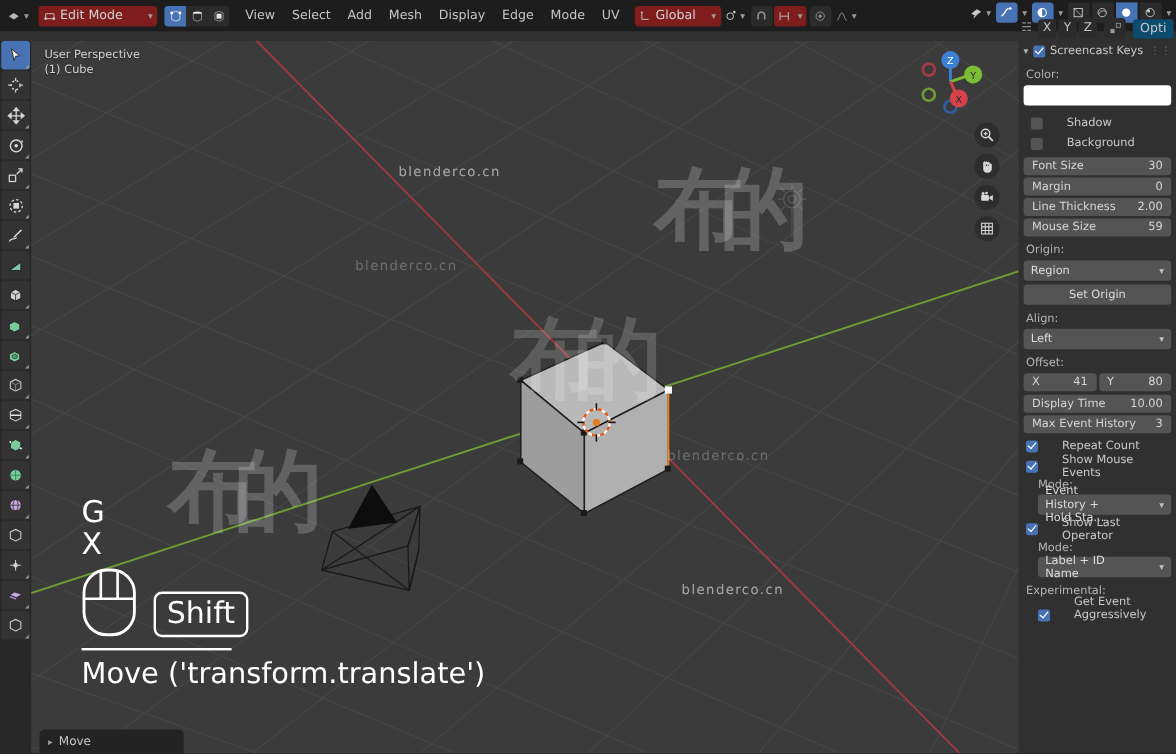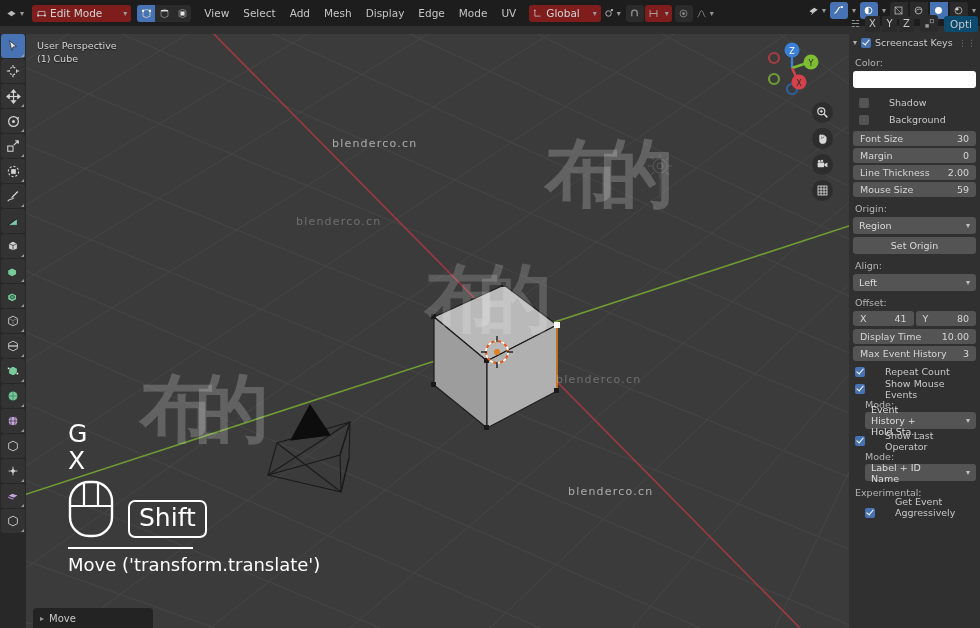--- a/index.html
+++ b/index.html
@@ -124,21 +124,21 @@
   
   .sck { position: absolute; left: 68px; bottom: 53px; color: #ffffff; }
   .sck-line { font-size: 25px; line-height: 27px; font-weight: 400; }
   .sck-row { display: flex; align-items: flex-end; gap: 14px; margin-top: 6px; }
   .mouse-gfx { width: 46px; height: 58px; }
   .keycap {
     border: 2px solid #ffffff; border-radius: 7px;
     padding: 2px 9px 4px 9px; font-size: 25px; line-height: 28px; color: #fff;
   }
   .sck-rule { width: 125px; height: 2px; background: #ffffff; margin: 9px 0 5px 0; }
-  .sck-op { font-size: 18px; color: #ffffff; }
+  .sck-op { font-size: 24px; color: #ffffff; }
 
   
   .op-panel {
     position: absolute; left: 33px; bottom: 0px; width: 120px; height: 20px;
     background: #232323; border-radius: 4px 4px 0 0;
     display: flex; align-items: center; gap: 5px; padding-left: 7px;
     color: #c8c8c8; font-size: 10px;
   }
 
   

